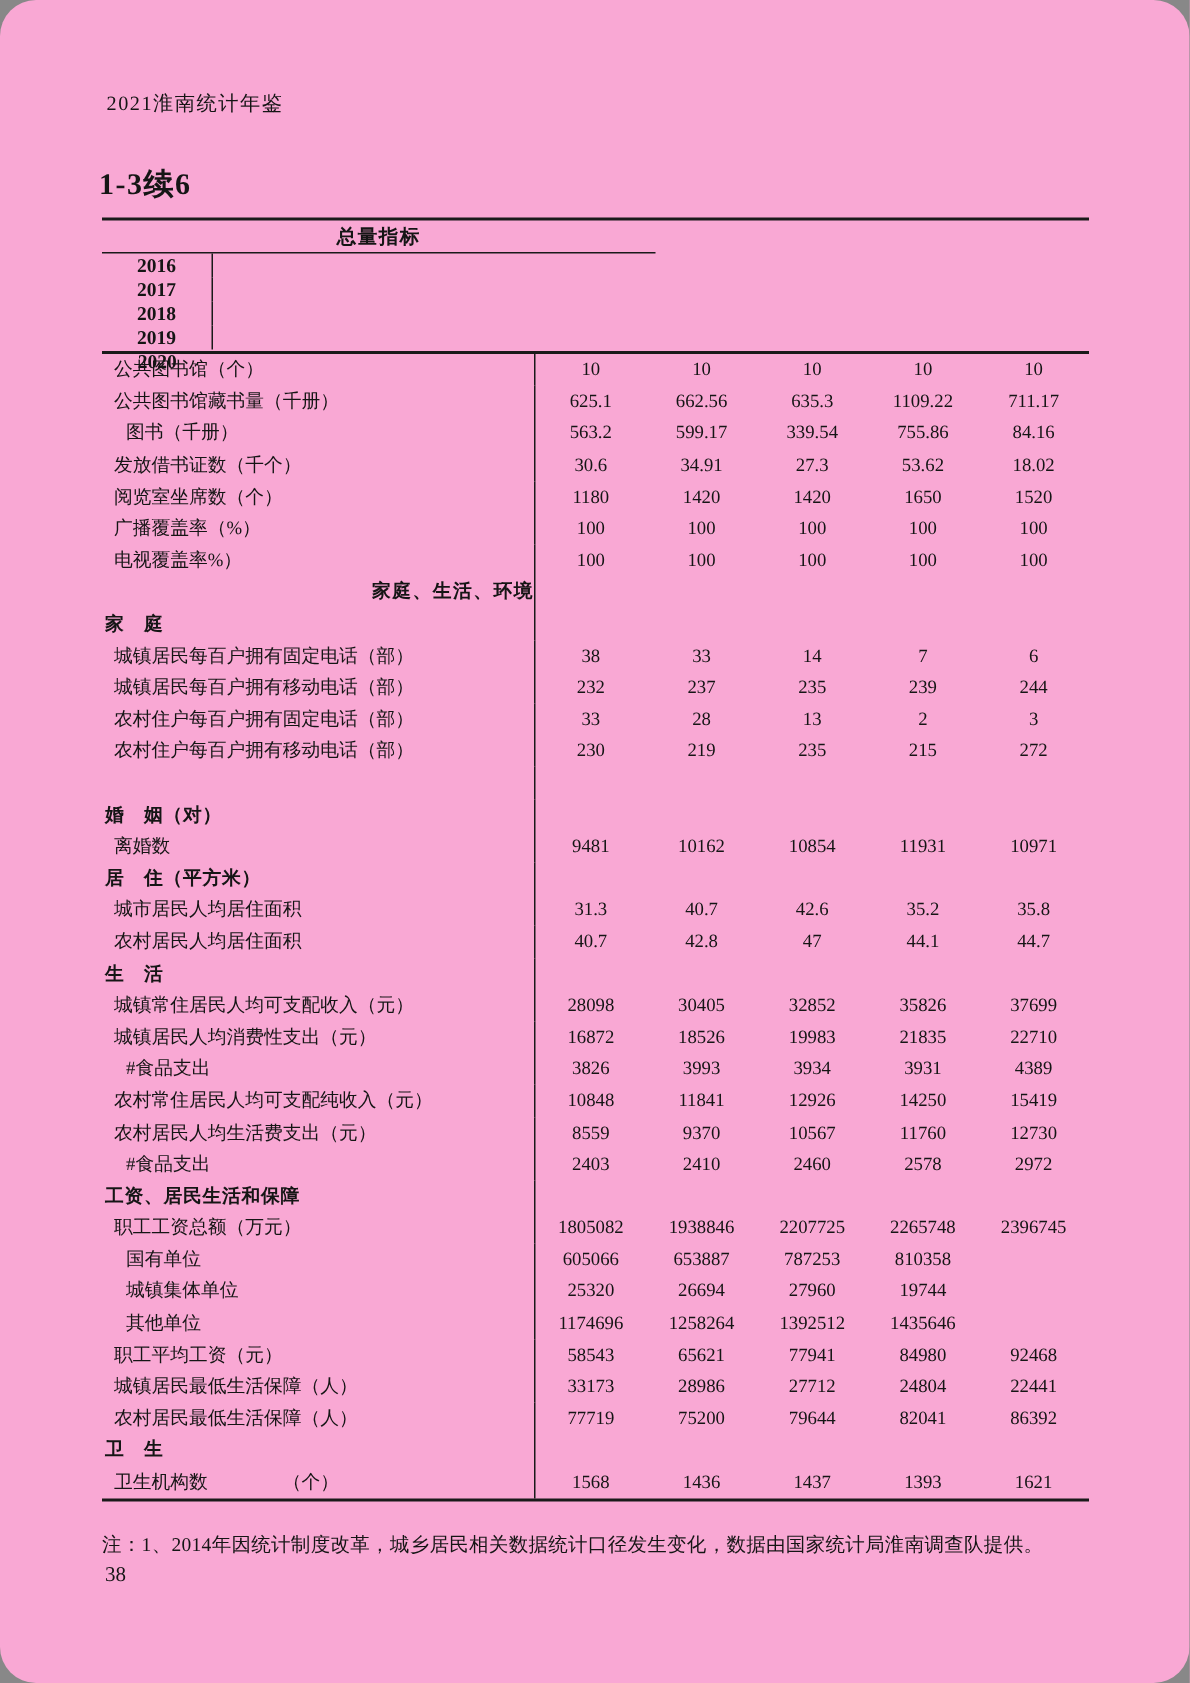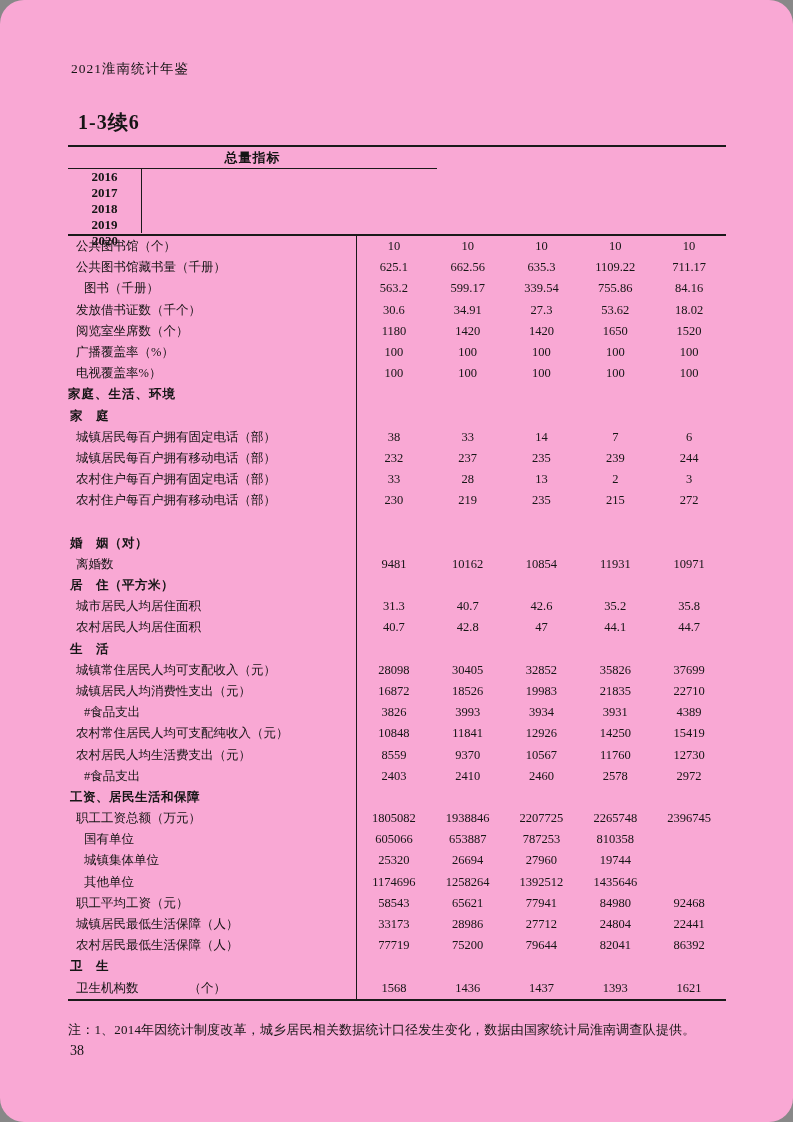--- a/index.html
+++ b/index.html
@@ -12,21 +12,21 @@
     color:#151515;
     overflow:hidden;
     border-radius:24px;
   }
   .book-title {
     position:absolute; left:71px; top:60px;
     font-size:13.5px; letter-spacing:1px;
   }
   .table-no {
     position:absolute; left:66px; top:109px;
-    font-size:20px; font-weight:700; letter-spacing:1px;margin-left:12px;
+    font-size:20px; font-weight:700; letter-spacing:1px;
   }
   .stat-table {
     position:absolute; left:68px; top:145px; width:658px;
   }
   .thead {
     display:flex;
     border-top:2.5px solid #1a1a1a;
     border-bottom:2px solid #1a1a1a;
     height:87px;
   }
@@ -59,21 +59,21 @@
     font-size:12.5px;
     padding-left:8px;
     white-space:nowrap; overflow:hidden;
   }
   .tcell {
     width:73.8px; box-sizing:border-box;
     text-align:center; font-size:12.5px;
     white-space:nowrap;
   }
   .trow.section .tlabel { font-weight:700; padding-left:2px; letter-spacing:0.5px; }
-  .trow.section-center .tlabel { font-weight:700; padding-left:0; text-align:left; letter-spacing:1px; }
+  .trow.section-center .tlabel { font-weight:700; padding-left:0; text-align:right; letter-spacing:1px; }
   .trow .tlabel.indent-2 { padding-left:16px; }
   .footnote {
     position:absolute; left:68px; top:1021px;
     font-size:13px; width:660px; letter-spacing:0.2px;
   }
   .page-number {
     position:absolute; left:70px; top:1043px;
     font-size:14px;
   }
 </style>

